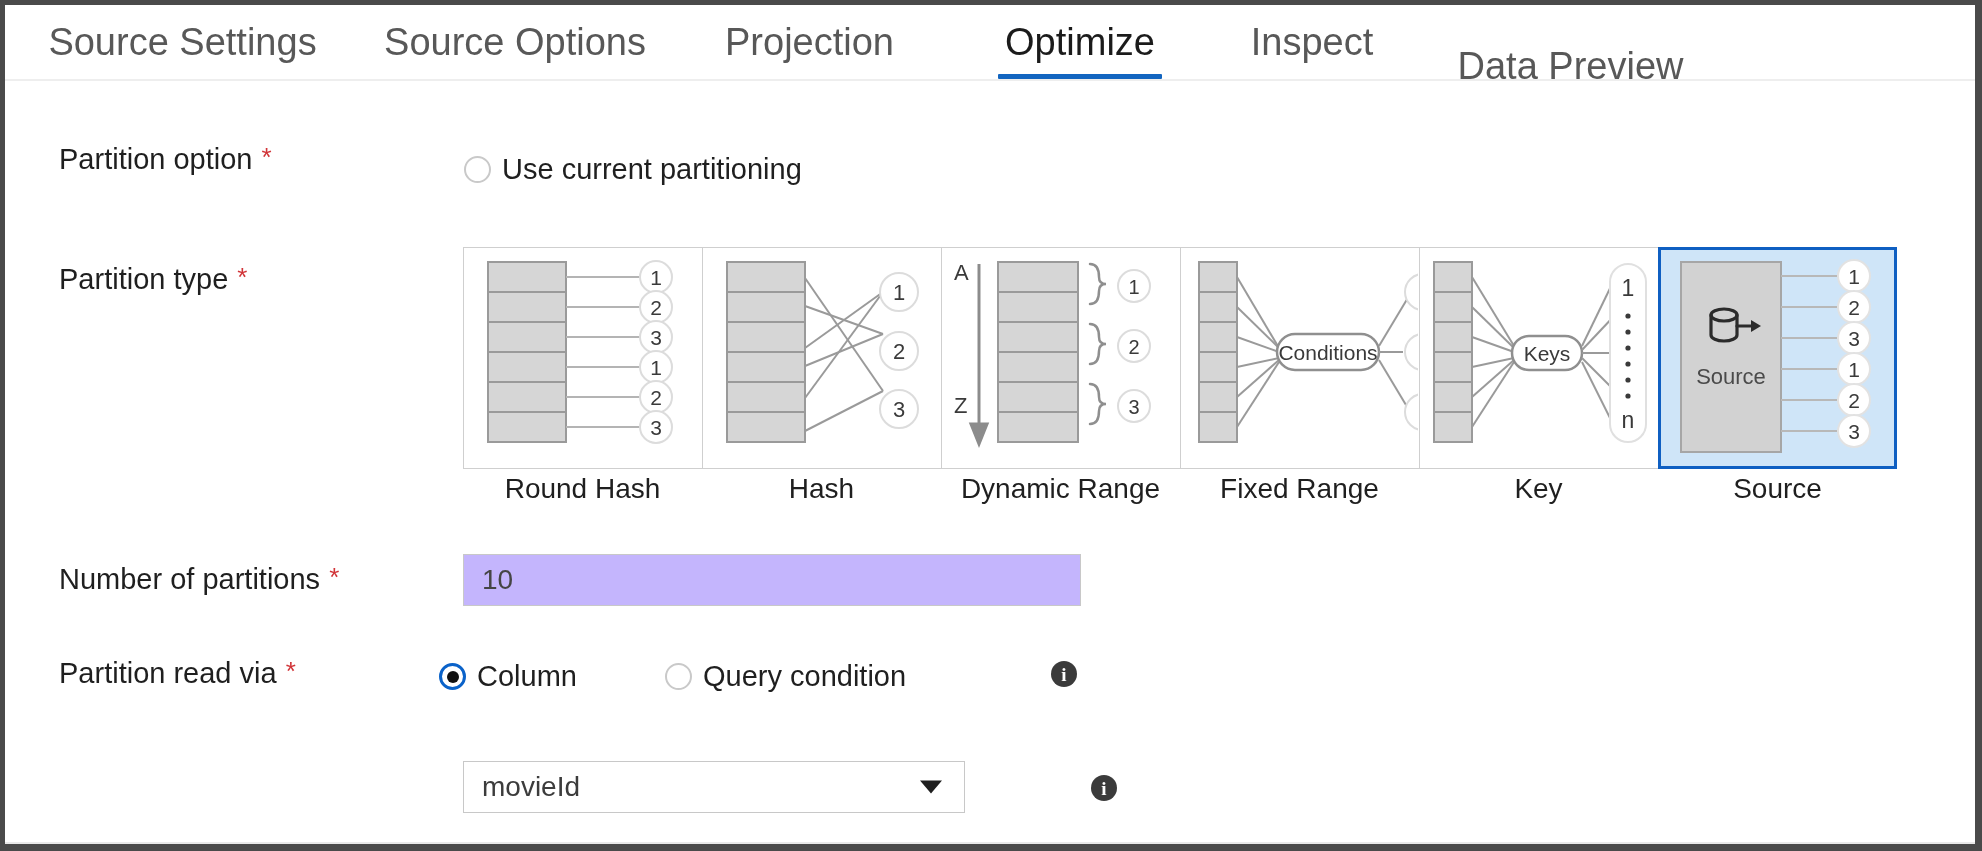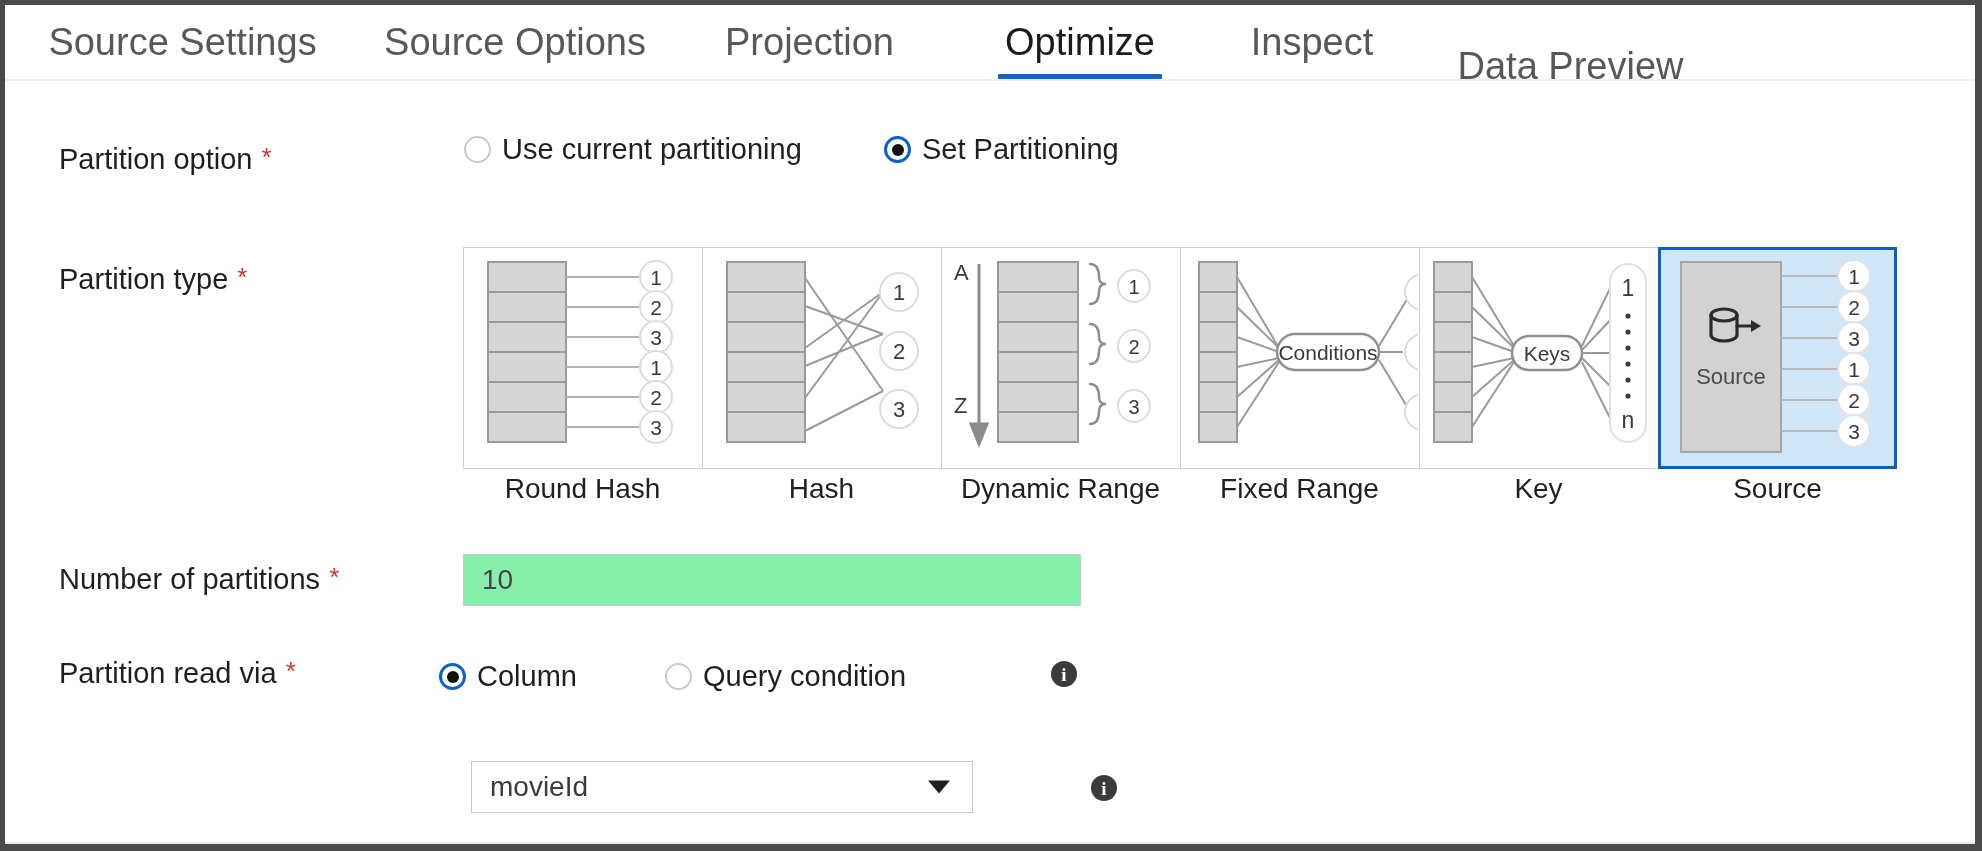--- a/index.html
+++ b/index.html
@@ -153,21 +153,21 @@
     font-size: 28px;
     color: #1f1f1f;
     white-space: nowrap;
   }
 
   
   .textbox {
     position: absolute;
     box-sizing: border-box;
     border: 1px solid #c8c8c8;
-    background: #86efac;
+    background: #c4b5fd;
     display: flex;
     align-items: center;
     padding-left: 18px;
     font-size: 28px;
     color: #454545;
     cursor: text;
   }
   .dropdown {
     position: absolute;
     box-sizing: border-box;
@@ -243,28 +243,24 @@
     </div>
     <div class="tab" style="left:1463px;width:205px;margin-top:24px;">
       <span>Data Preview</span>
     </div>
   </div>
 
   <div class="row-label" style="left:54px; top:138px;">
     <span>Partition option</span><span class="req">*</span>
   </div>
 
-  <div class="radio-group" style="left:459px; top:128px;">
+  <div class="radio-group" style="left:459px; top:148px;">
     <div class="radio-opt" style="width:420px;">
       <span class="radio-mark"></span>
       <span class="radio-text">Use current partitioning</span>
-    </div>
-    <div class="radio-opt checked">
-      <span class="radio-mark"></span>
-      <span class="radio-text">Set Partitioning</span>
     </div>
   </div>
 
   <div class="row-label" style="left:54px; top:258px;">
     <span>Partition type</span><span class="req">*</span>
   </div>
 
   <div id="ptype-strip">
 
     <div class="ptype-card">
@@ -510,20 +506,20 @@
       <span class="radio-mark"></span>
       <span class="radio-text">Column</span>
     </div>
     <div class="radio-opt">
       <span class="radio-mark"></span>
       <span class="radio-text">Query condition</span>
     </div>
   </div>
   <div class="info-icon" style="left:1046px; top:656px;">i</div>
 
-  <div class="dropdown" style="left:458px; top:756px; width:502px; height:52px;margin-left:8px;">
+  <div class="dropdown" style="left:458px; top:756px; width:502px; height:52px;">
     <span>movieId</span>
     <span class="dd-caret"></span>
   </div>
   <div class="info-icon" style="left:1086px; top:770px;">i</div>
 
   <div id="bottom-rule"></div>
 </div>
 
 </body></html>

